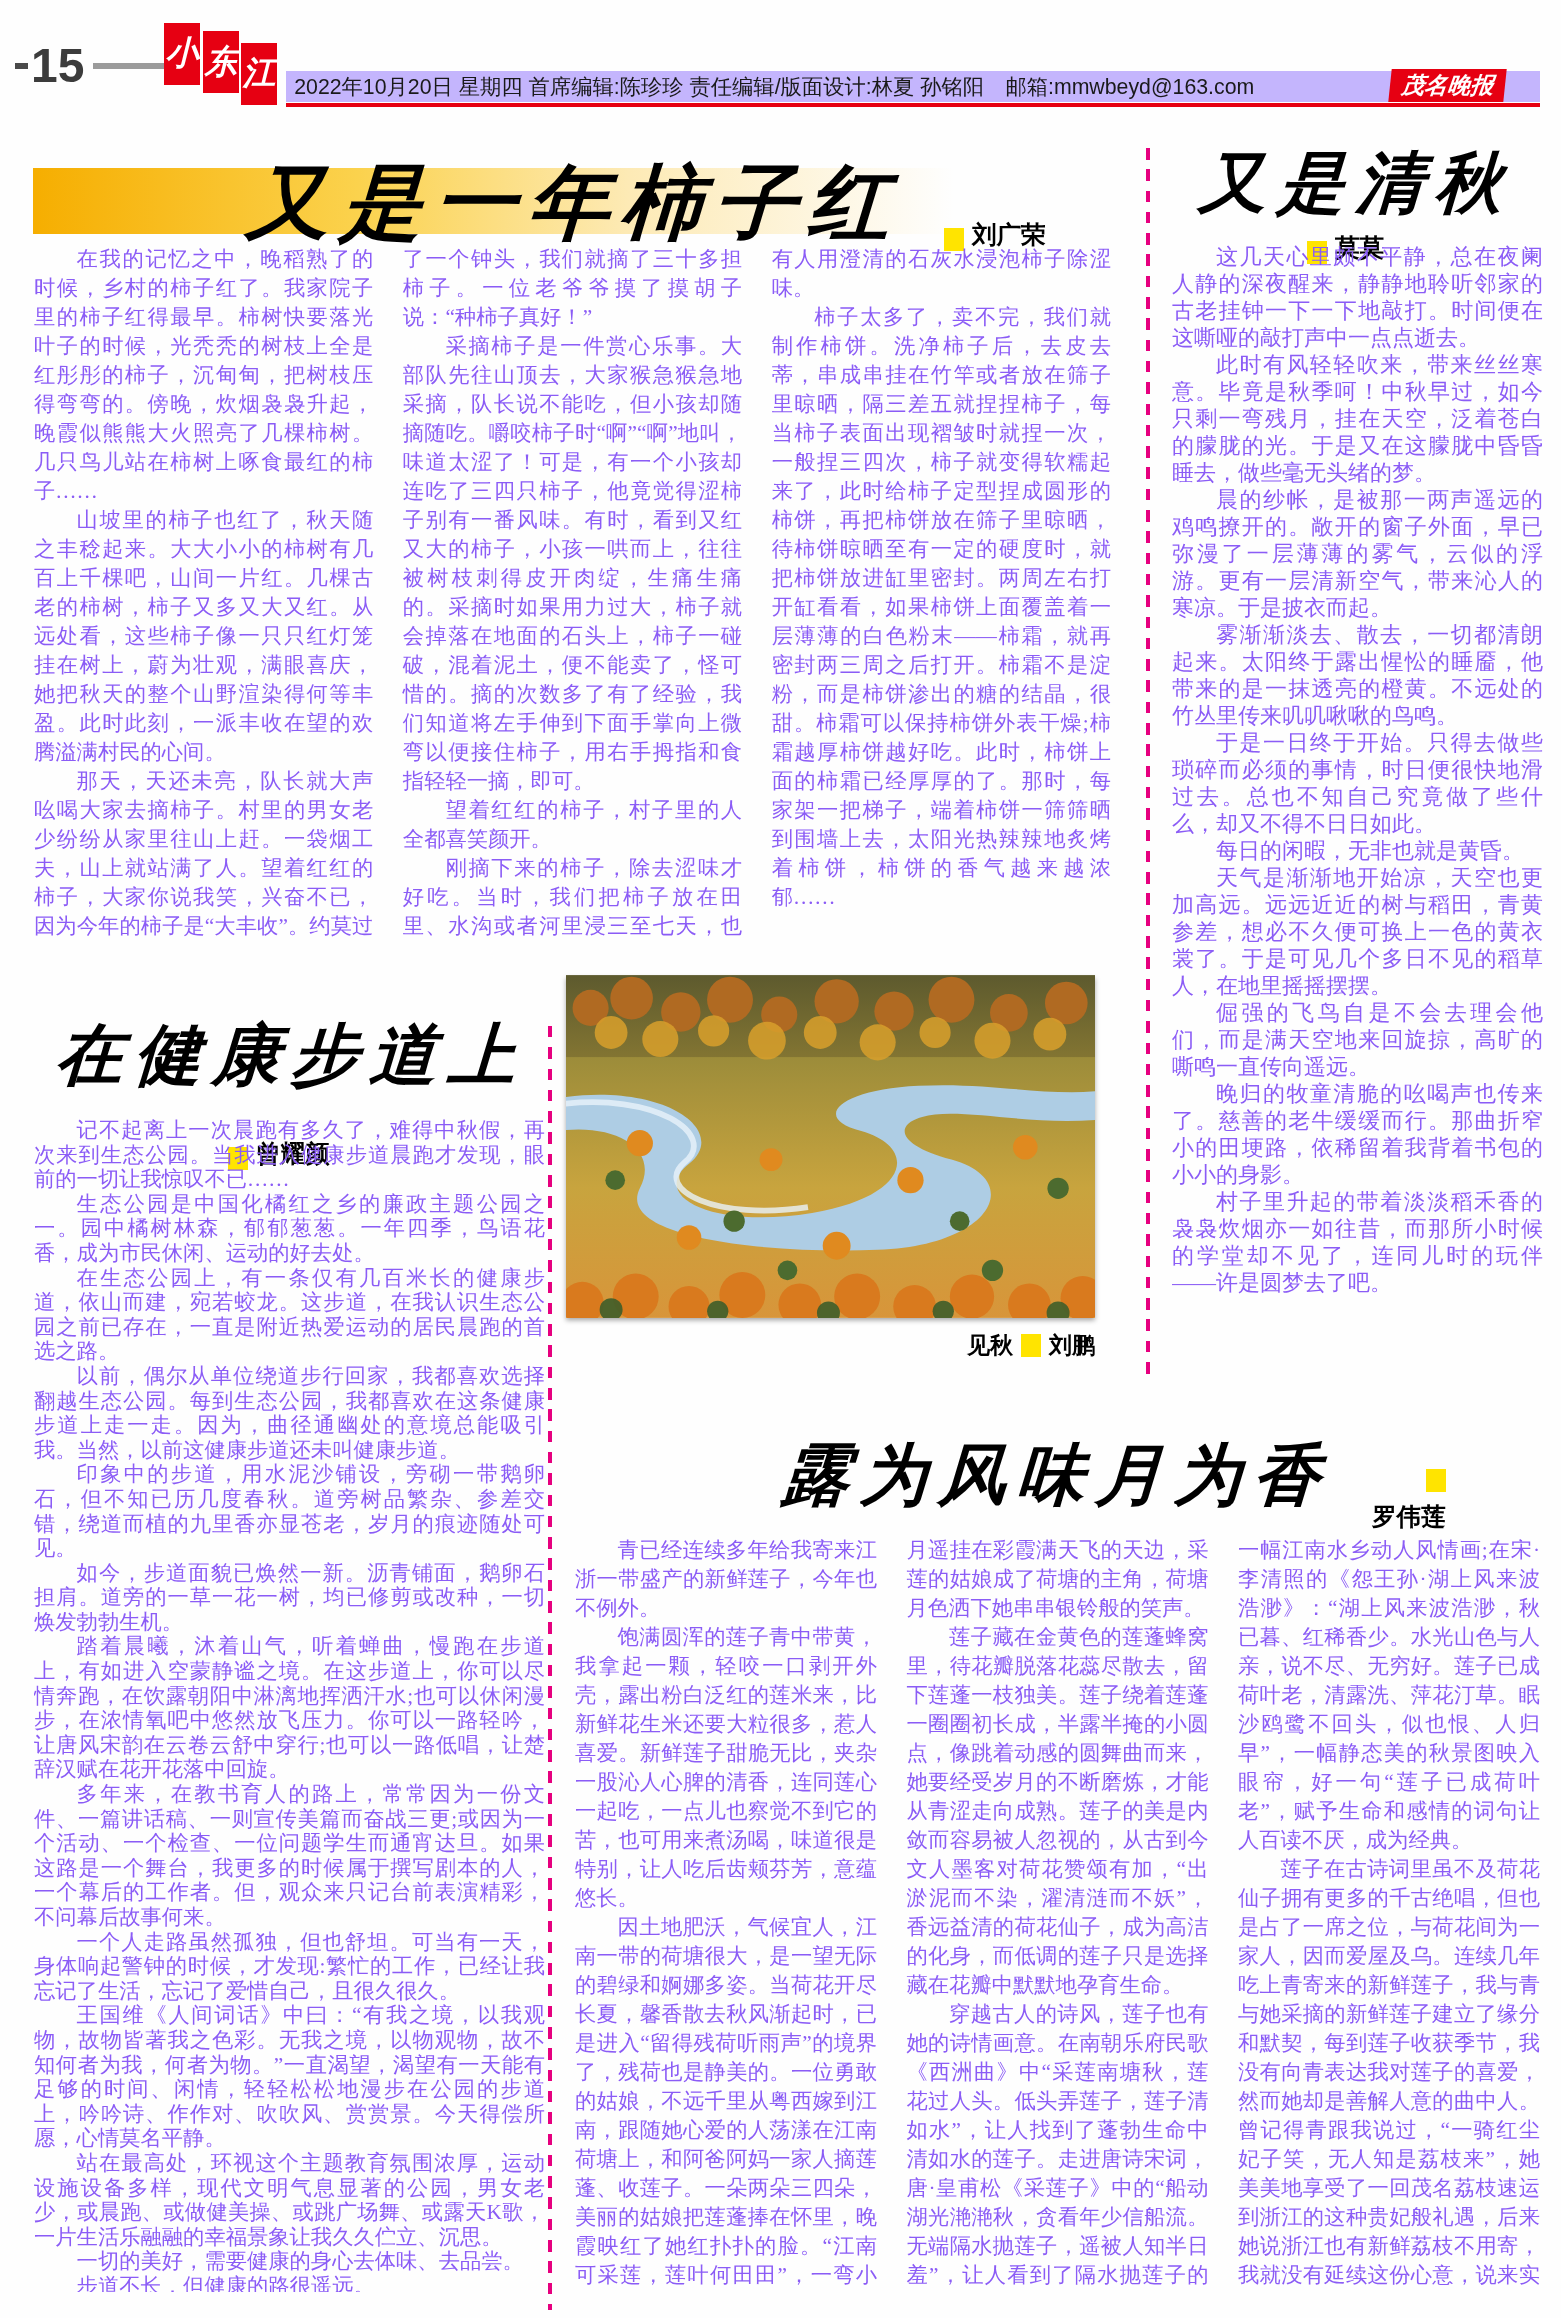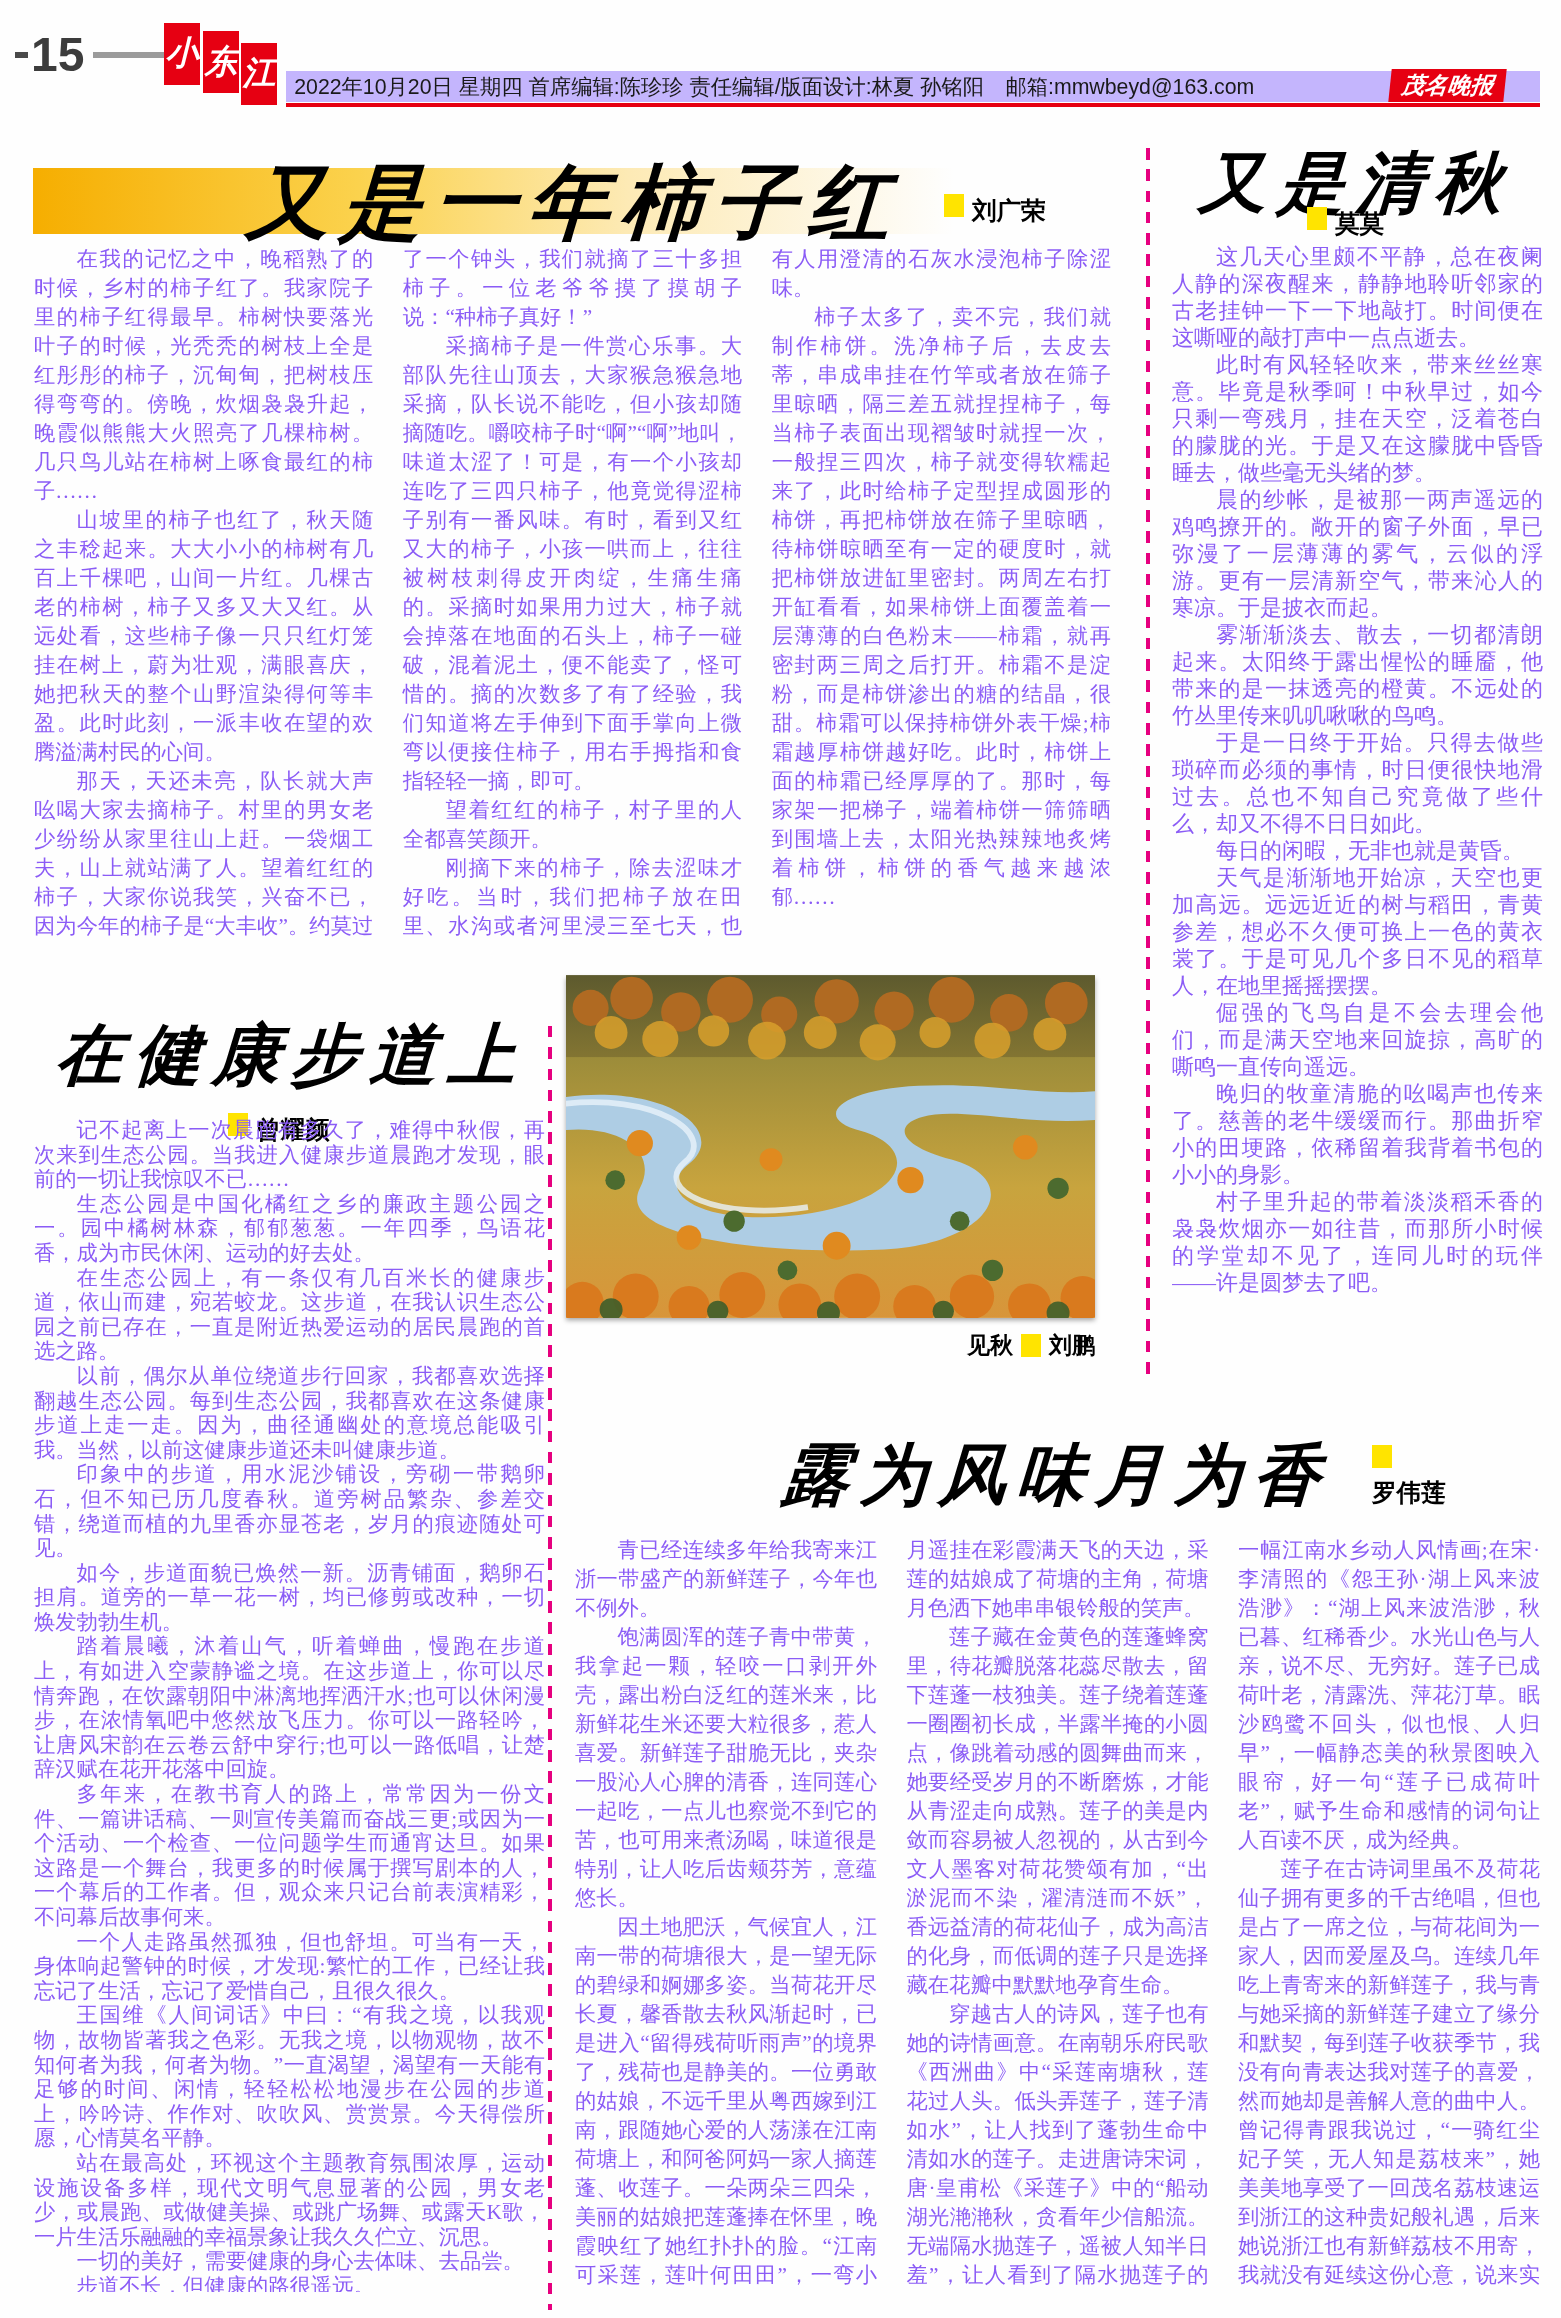--- a/index.html
+++ b/index.html
@@ -1,39 +1,39 @@
 <!DOCTYPE html>
 <html style="font-size:13px"><head>
 <meta charset="utf-8">
 <style>
   html,body{margin:0;padding:0;background:#888;}
   #page{position:relative;width:1562px;height:2319px;background:#fefefe;overflow:hidden;
         font-family:"Liberation Serif",serif;color:#111;}
   
-  .pagenum-wrap{position:absolute;left:14.8px;top:31px;display:flex;align-items:center;justify-content:flex-end;}
+  .pagenum-wrap{position:absolute;left:14.8px;top:42px;display:flex;align-items:center;justify-content:flex-end;}
   .pagenum-dash{width:13px;height:5.7px;background:#4a4a4a;margin-right:3.3px;}
   .pagenum{font-family:"Liberation Sans",sans-serif;font-size:48px;font-weight:bold;color:#3c3c3c;line-height:1;}
   .pagenum-line{width:90px;height:5.7px;background:#9b9b9b;margin-left:8.2px;}
   .masthead{position:absolute;left:164px;top:21.3px;width:123px;height:90px;}
   .tile{position:absolute;width:36px;height:62px;background:#e60012;color:#fff;
         display:flex;align-items:center;justify-content:center;font-size:33px;font-weight:bold;
         font-style:italic;font-family:"DejaVu Serif",serif;}
   .tile1{left:0;top:1.6px;} .tile2{left:39px;top:9.8px;} .tile3{left:77px;top:21.3px;}
   .dateline{position:absolute;left:286px;top:71px;width:1254px;height:31px;background:#c4b5fd;
             display:flex;align-items:center;font-family:"Liberation Sans",sans-serif;}
   .dateline span{font-size:21.3px;color:#1a1a1a;padding-left:8.2px;white-space:nowrap;}
   .dateline-underline{position:absolute;left:286px;top:103px;width:1254px;height:4.1px;background:#e60012;}
   .brand{position:absolute;left:1390px;top:69px;width:115px;height:33px;background:#e60012;color:#fff;
          display:flex;align-items:center;justify-content:center;font-size:23px;font-weight:bold;
          font-style:italic;font-family:"DejaVu Serif",serif;transform:skewX(-6deg);}
   
   .brush{font-family:"DejaVu Serif",serif;font-weight:bold;font-style:italic;color:#000;
          letter-spacing:11.5px;transform:skewX(-3deg);white-space:nowrap;}
-  .author{display:flex;align-items:flex-start;gap:8.2px;font-family:"Liberation Sans",sans-serif;
-          font-size:24.6px;font-weight:bold;color:#000;}
+  .author{display:flex;align-items:flex-end;gap:8.2px;font-family:"Liberation Sans",sans-serif;
+          font-size:24.6px;font-weight:bold;color:#000;margin-top:24px;}
   .ybox{width:19.7px;height:23px;background:#ffe400;display:inline-block;}
   
   .a1-band{position:absolute;left:33px;top:168px;width:1083px;height:66px;
            background:linear-gradient(90deg,#f6ae00 0%,#fbd24d 30%,#fdeab5 55%,rgba(255,255,255,0) 85%);}
   .a1-title{position:absolute;left:33px;top:149px;width:1083px;text-align:center;font-size:82px;}
   .a1-author{position:absolute;left:944px;top:194px;}
   .a1-body{position:absolute;left:34px;top:245px;width:1077px;height:703px;}
   
   .qq-title{position:absolute;left:1170px;top:138px;width:373px;text-align:center;font-size:67px;}
   .qq-author{position:absolute;left:1307px;top:207px;}

